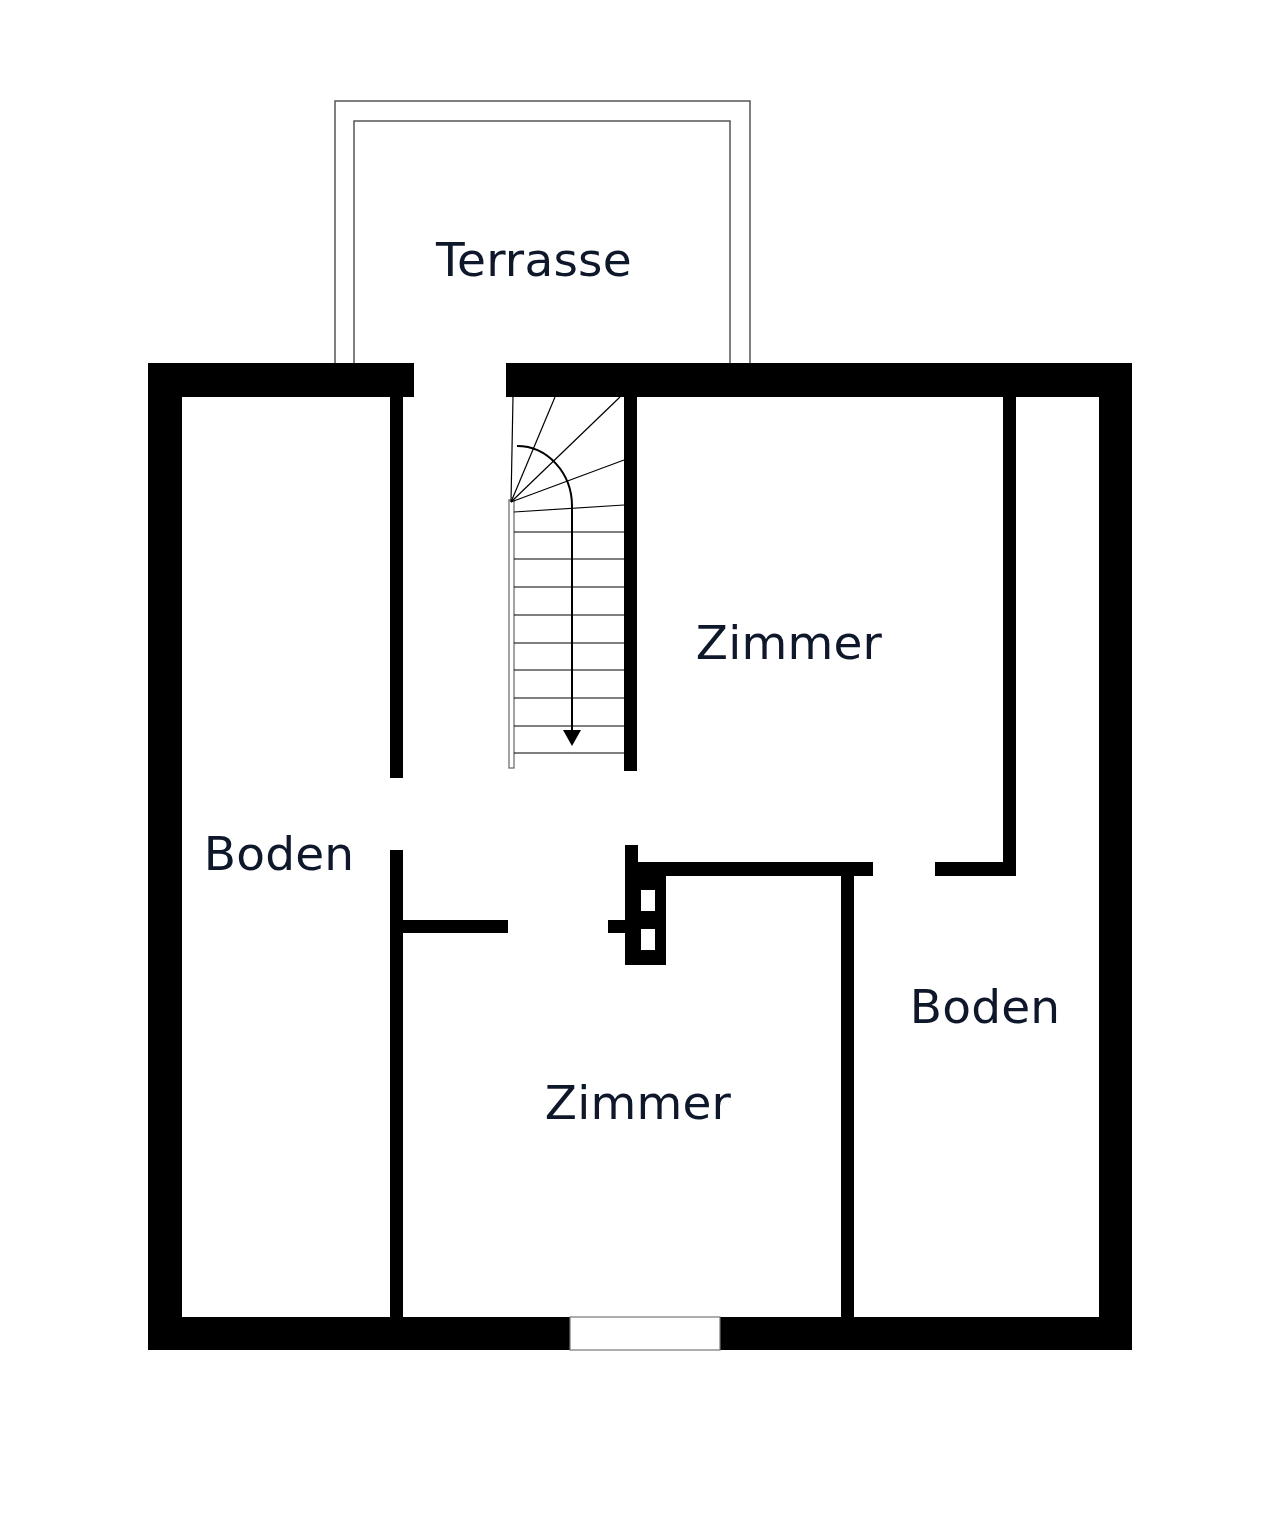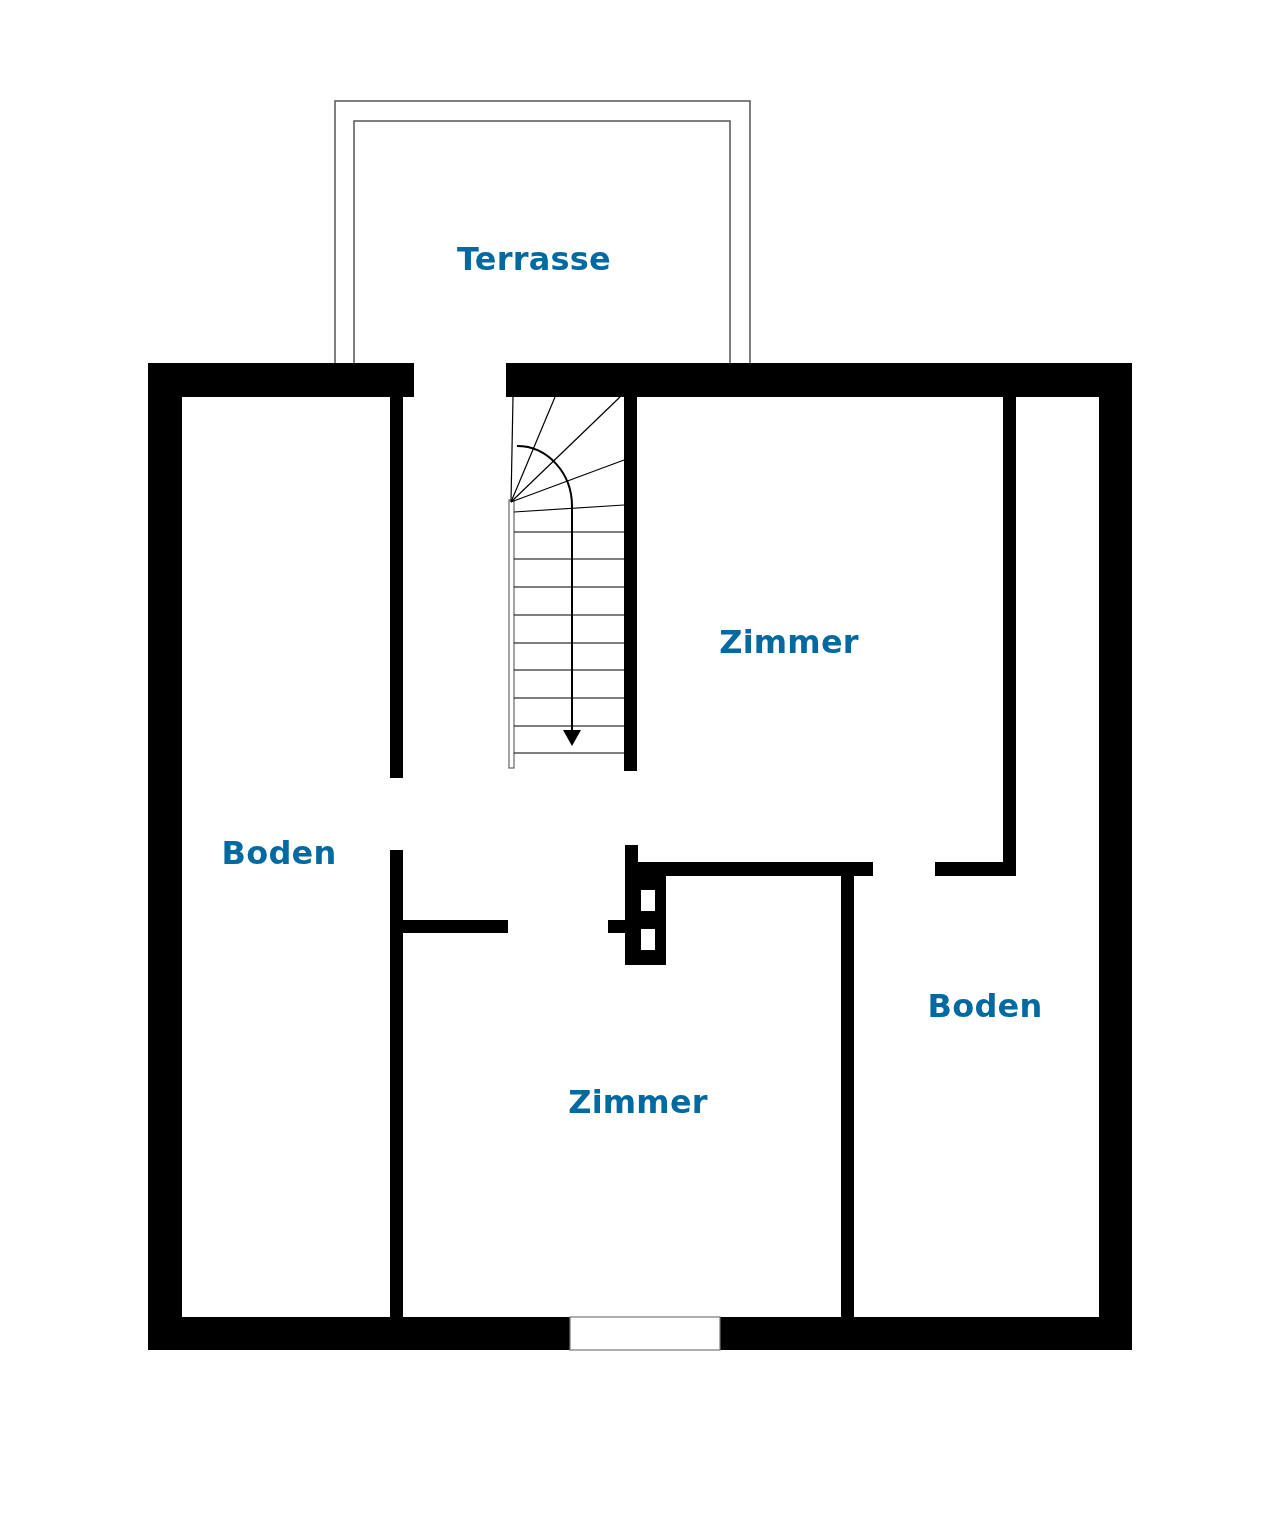--- a/index.html
+++ b/index.html
@@ -1,26 +1,25 @@
 <!DOCTYPE html>
 <html><head>
   <meta charset="utf-8">
   <style>
     html, body { margin: 0; padding: 0; background: #ffffff; }
     body { width: 1287px; height: 1536px; position: relative; overflow: hidden; }
     #plan { position: absolute; left: 0; top: 0; }
     .label {
       position: absolute;
       font-family: "DejaVu Sans", sans-serif;
-      font-size: 32px;
-      color: #0369a1;
+      font-size: 47px;
+      color: #0f172a;
       white-space: nowrap;
       transform: translate(-50%, -50%);
       letter-spacing: 0.2px;
-      font-weight: bold;
     }
   </style>
 </head>
 <body>
 
 <svg id="plan" width="1287" height="1536" viewBox="0 0 1287 1536" xmlns="http://www.w3.org/2000/svg">
 
   <g fill="none" stroke="#555" stroke-width="1.5">
     <polyline points="335,363 335,101 750,101 750,363"></polyline>
     <polyline points="354,363 354,121 730,121 730,363"></polyline>

